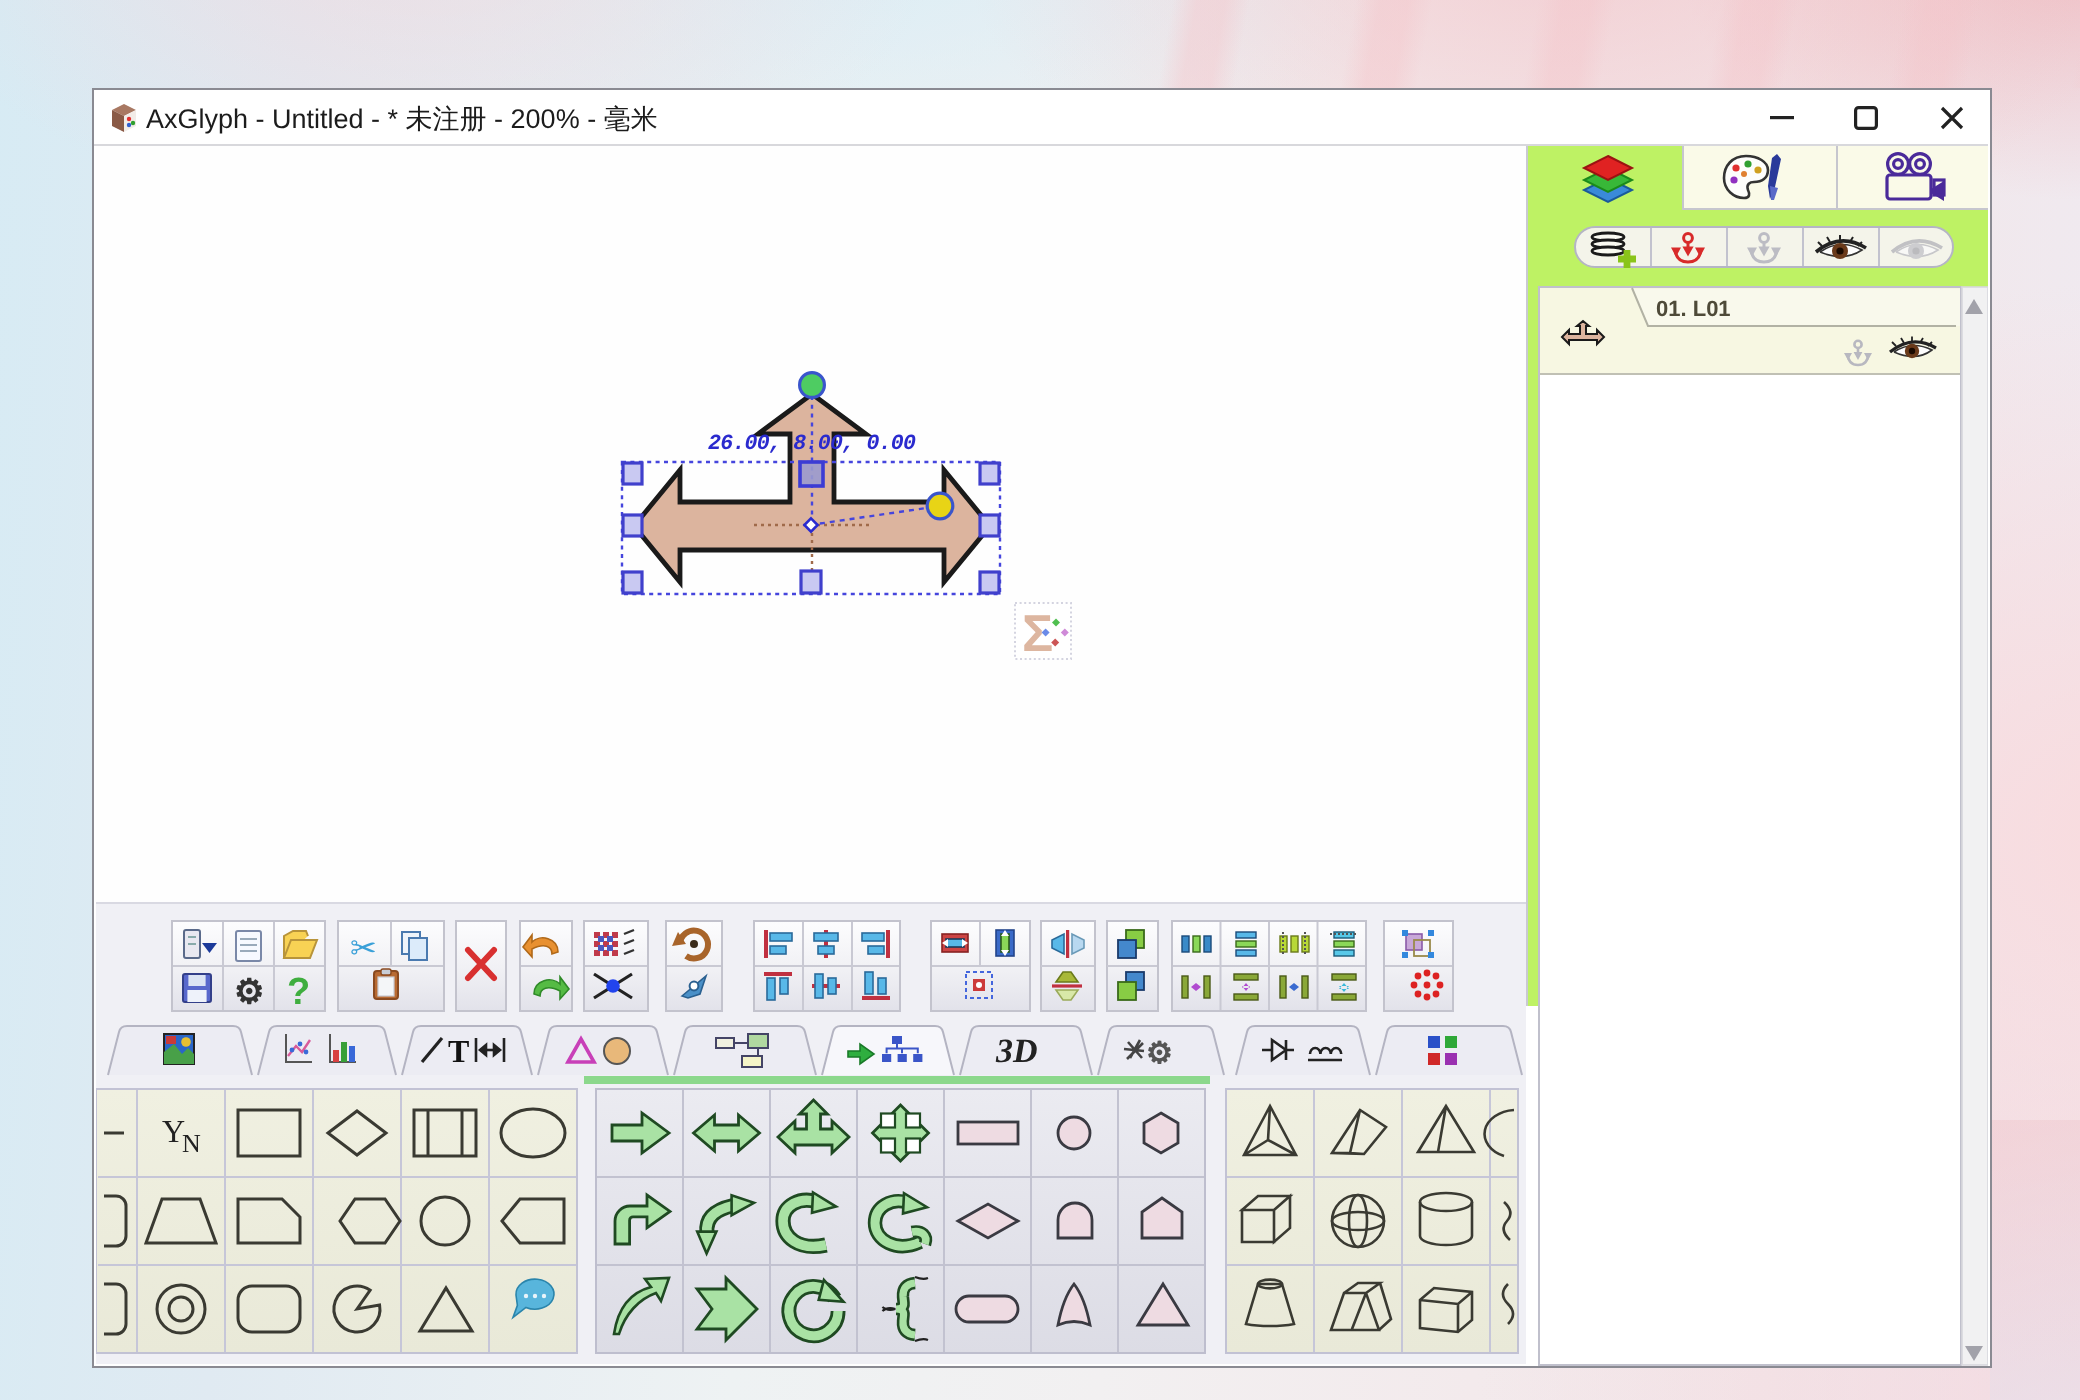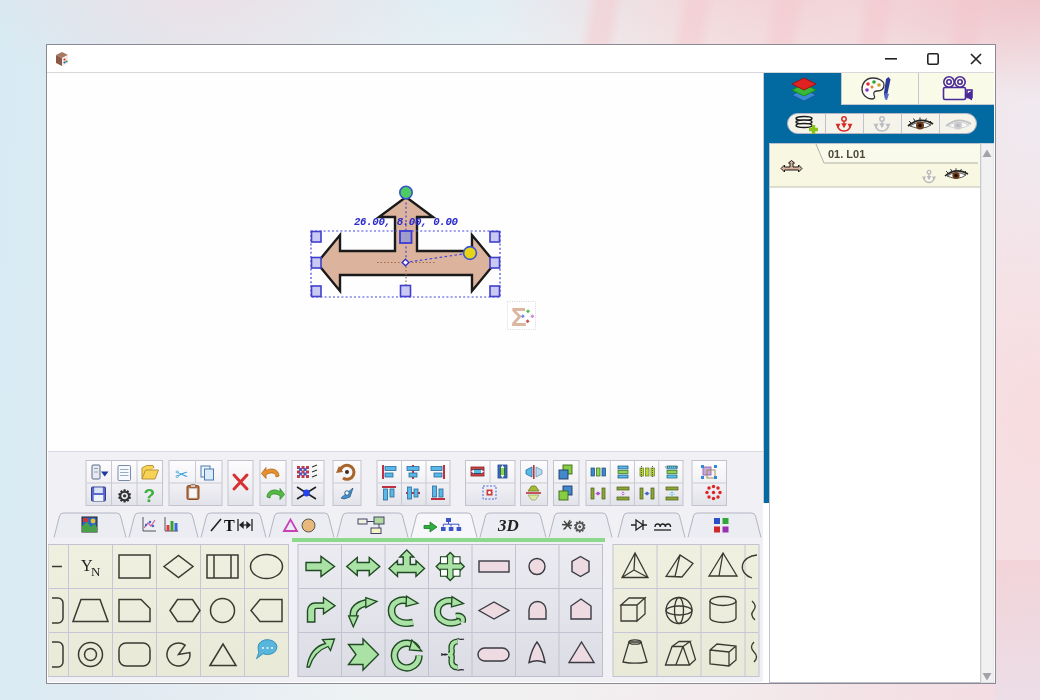--- a/index.html
+++ b/index.html
@@ -23,38 +23,39 @@
 #titlebar { position:absolute; left:0; top:0; width:947px; height:28px; background:#ffffff; }
 #titletext { position:absolute; left:26px; top:6px; font-size:13.5px; color:#1c1c1c; }
 .wbtn { position:absolute; top:0; width:14px; height:28px; }
 #tb-sep { position:absolute; left:0; top:27px; width:947px; height:1px; background:#d8d8dc; }
 
 #canvas { position:absolute; left:1px; top:28px; width:715px; height:378px; background:#fefefe;text-decoration:underline; }
 #toolbar { position:absolute; left:1px; top:406px; width:715px; height:61px; background:#f0f0f5; border-top:1px solid #d9d9e2; }
 #tabrow { position:absolute; left:1px; top:467px; width:715px; height:26px; background:#f0f0f5; }
 #palette { position:absolute; left:1px; top:493px; width:715px; height:144px; background:#f0f0f5; }
 
-#rpanel { position:absolute; left:716px; top:28px; width:231px; height:430px; background:#0369a1; border-left:1px solid #c9c9d2; }
+#rpanel { position:absolute; left:716px; top:28px; width:231px; height:430px; background:#bef264; border-left:1px solid #c9c9d2; }
 svg { display:block; }
 </style>
 </head>
 <body>
 <div id="desktop">
   <div class="streak" style="left:560px;top:0;width:480px;height:44px;background:repeating-linear-gradient(100deg,rgba(244,198,203,0) 0 26px,rgba(244,198,203,0.45) 38px 52px,rgba(244,198,203,0) 64px 90px);"></div>
   <div class="streak" style="left:995px;top:560px;width:45px;height:140px;background:linear-gradient(170deg,rgba(238,190,196,0.35),rgba(231,223,234,0.6));"></div>
   <div id="win">
     <div id="titlebar">
       <svg width="16" height="16" style="position:absolute;left:7px;top:6px" viewBox="0 0 16 16">
         <polygon points="2,4 8,1 14,4 8,7" fill="#a87862"></polygon>
         <polygon points="2,4 8,7 8,15 2,12" fill="#8a5a46"></polygon>
         <polygon points="8,7 14,4 14,12 8,15" fill="#f2ece8"></polygon>
         <circle cx="10.5" cy="8.5" r="1.1" fill="#e23030"></circle>
         <circle cx="12.5" cy="10.5" r="1.1" fill="#30a030"></circle>
         <circle cx="10.5" cy="11.5" r="1.1" fill="#3060d0"></circle>
       </svg>
+      <div id="titletext">AxGlyph - Untitled - * 未注册 - 200% - 毫米</div>
       <svg class="wbtn" style="left:837px" width="14" height="28" viewBox="0 0 14 28">
           <rect x="1" y="13" width="12" height="1.6" fill="#222"></rect>
         </svg>
       <svg class="wbtn" style="left:879px" width="14" height="28" viewBox="0 0 14 28">
           <rect x="1.8" y="8.8" width="10.4" height="10.4" rx="1.5" fill="none" stroke="#222" stroke-width="1.6"></rect>
         </svg>
       <svg class="wbtn" style="left:922px" width="14" height="28" viewBox="0 0 14 28">
           <path d="M2 9 L12 19 M12 9 L2 19" stroke="#222" stroke-width="1.6"></path>
         </svg>
       <div id="tb-sep"></div>

